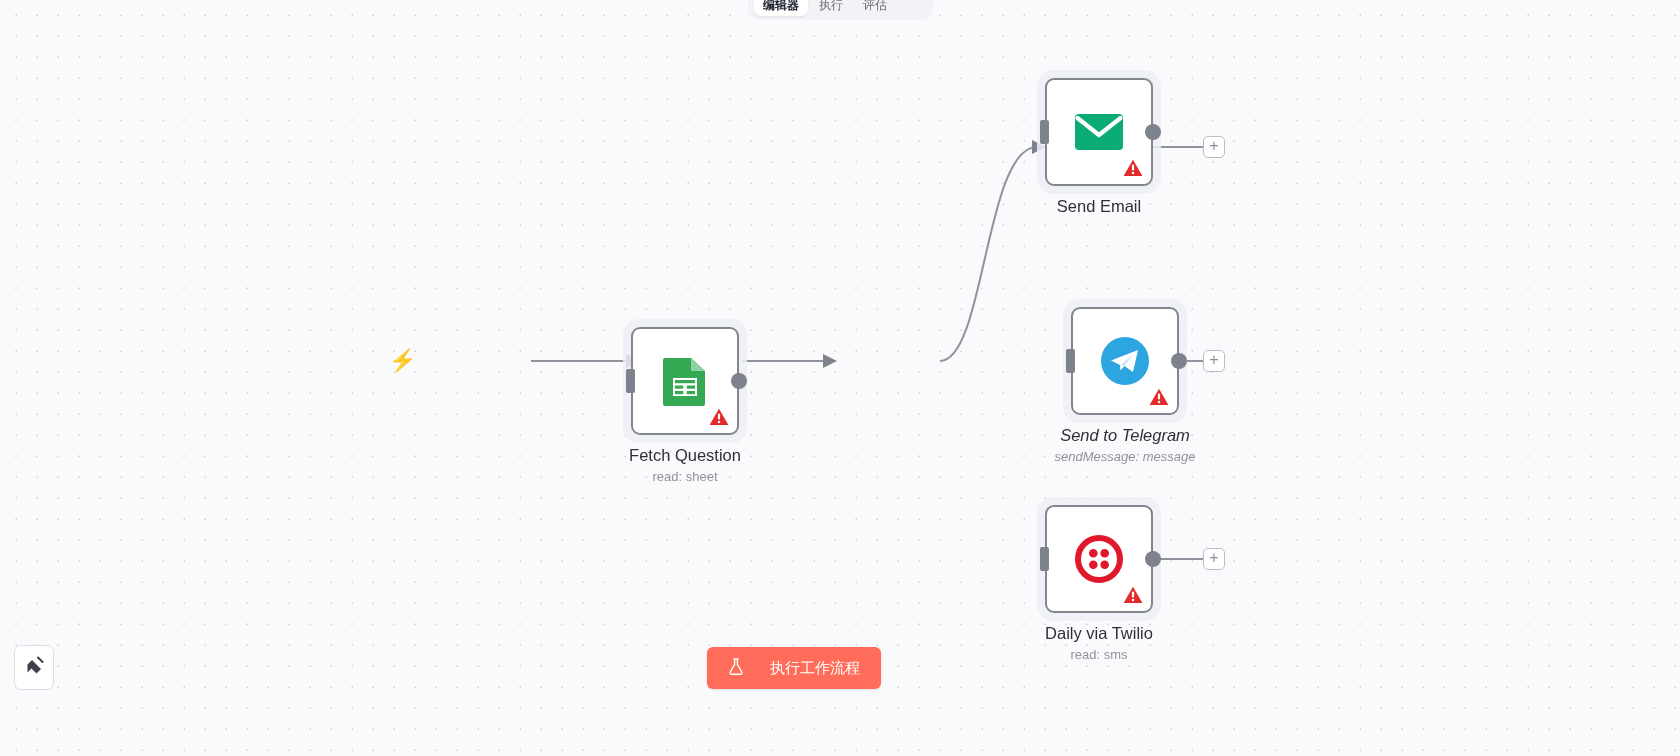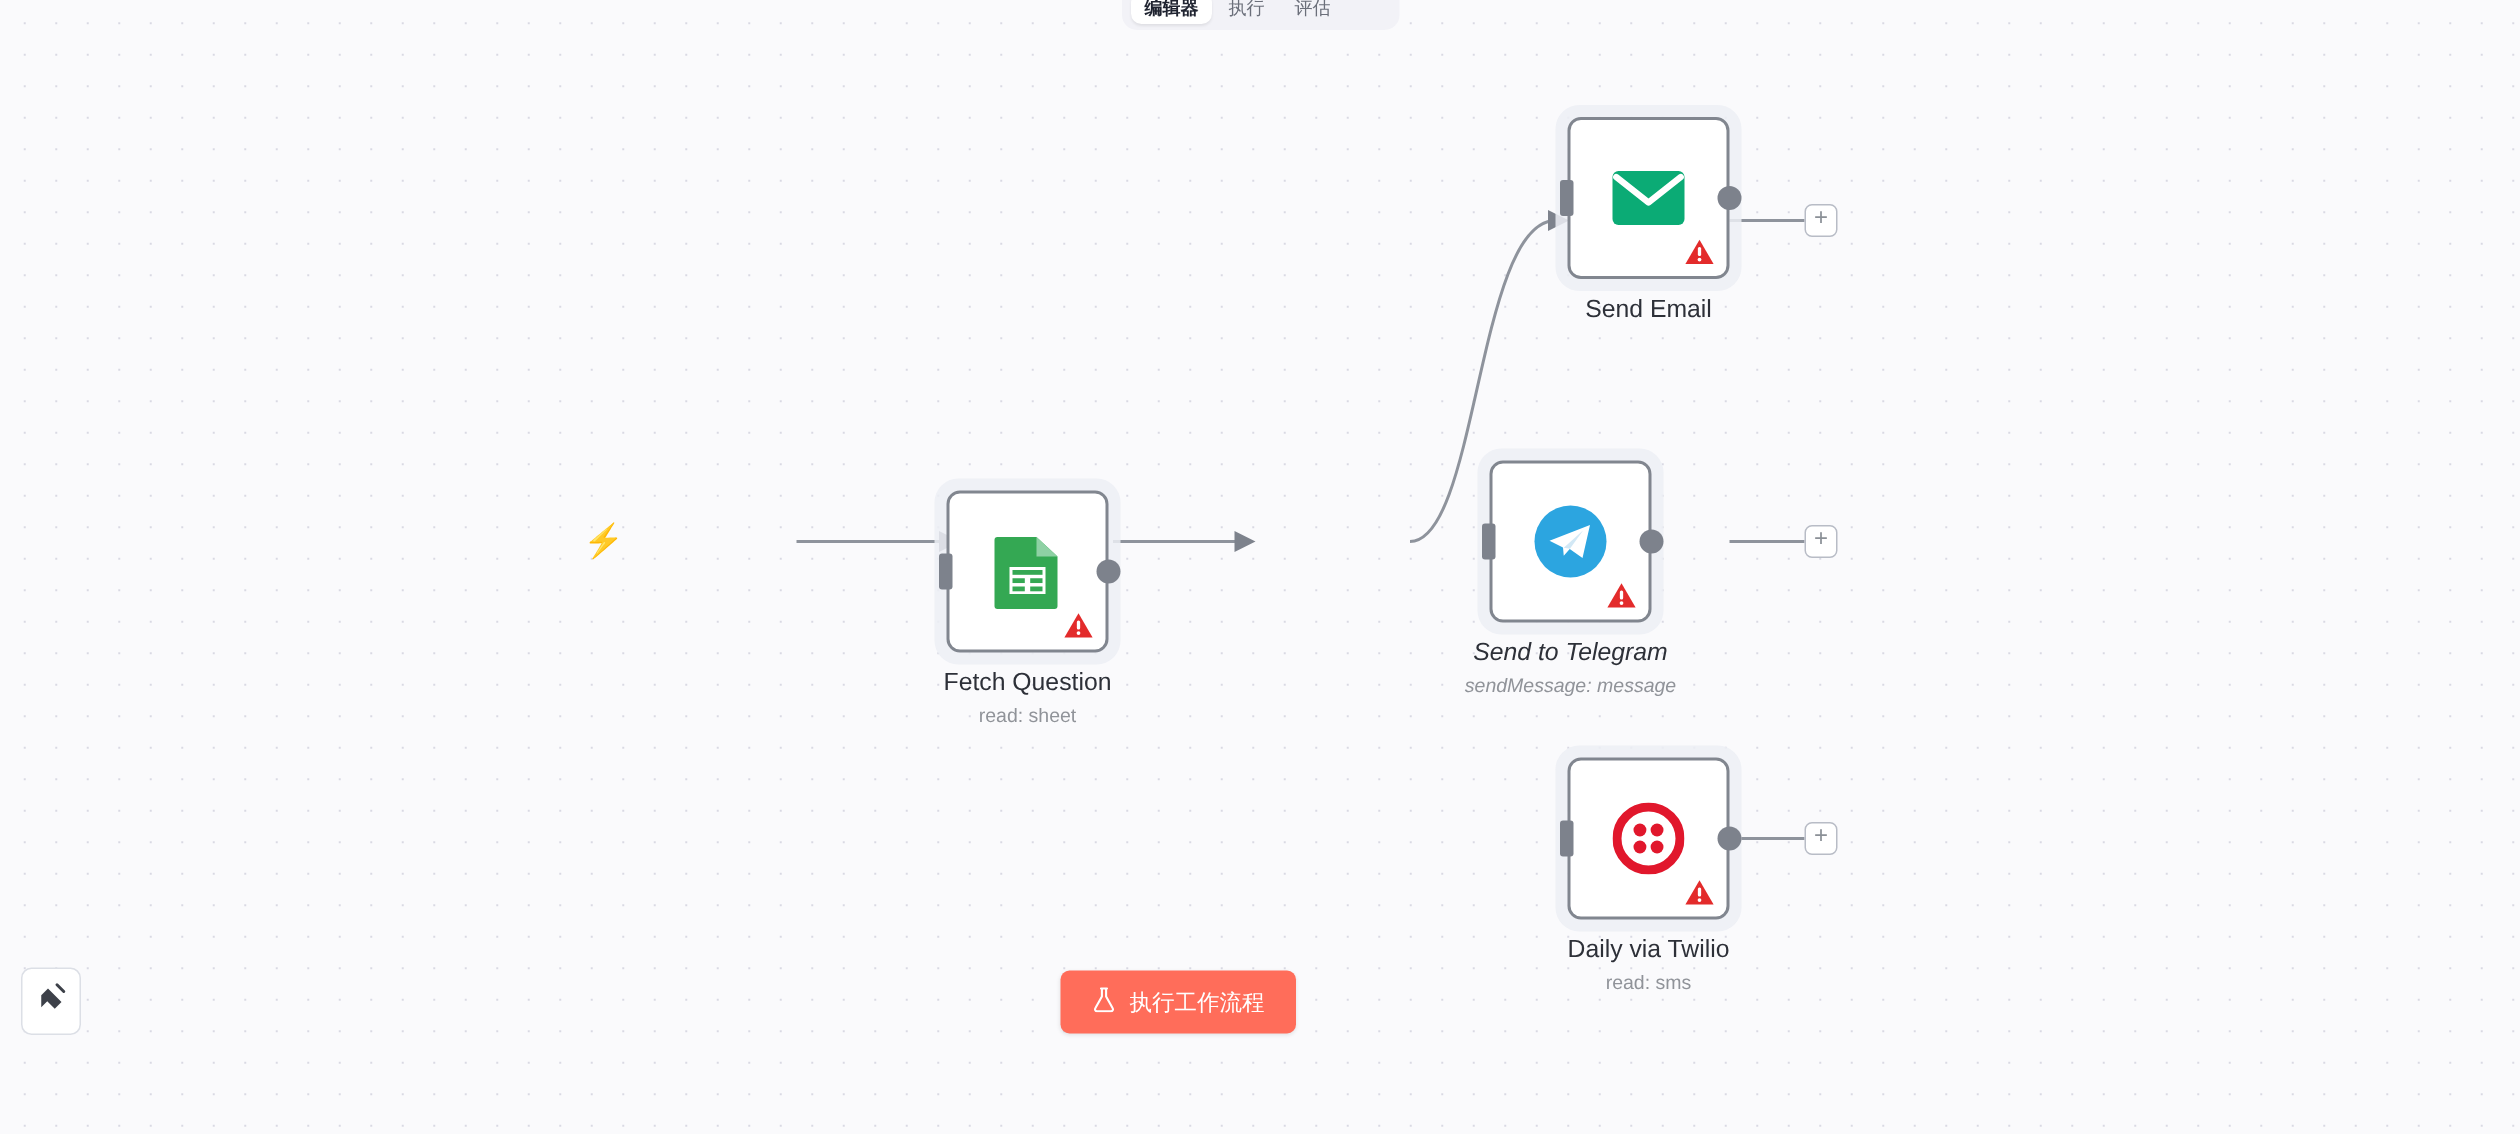--- a/index.html
+++ b/index.html
@@ -172,21 +172,21 @@
     height: 42px;
     padding: 0 21px;
     background: #ff6d5a;
     border: none;
     border-radius: 6px;
     color: #ffffff;
     font-size: 15px;
     font-family: "Liberation Sans", sans-serif;
     display: flex;
     align-items: center;
-    gap: 9px;
+    gap: 26px;
     cursor: pointer;
     box-shadow: 0 1px 3px rgba(0,0,0,.10);
   }
 
   
   #tool-panel {
     position: absolute;
     left: 14px;
     top: 645px;
     width: 40px;
@@ -280,21 +280,21 @@
       </div>
     </div>
     <div class="port-in-rect"></div>
     <div class="port-out"></div>
     <div class="caption">
       <div class="title">Send Email</div>
     </div>
   </div>
   <div class="plus-btn" style="left:1203px; top:136px;">+</div>
 
-  <div class="node" style="left:993px; top:307px;font-style:italic;">
+  <div class="node" style="left:1071px; top:307px;font-style:italic;">
     <div class="halo"></div>
     <div class="body">
       <div class="icon-wrap">
         <svg width="50" height="50" viewBox="0 0 50 50">
           <circle cx="25" cy="25" r="24" fill="#2ca5e0"></circle>
           <path d="M11 24.5 L38 14 L33 36 L24.5 30 L20.5 34.5 L20 29 Z" fill="#ffffff"></path>
           <path d="M20.5 29.2 L33.5 17.5 L24.6 29.9 Z" fill="#d2e8f5"></path>
         </svg>
       </div>
       <div class="warn">

